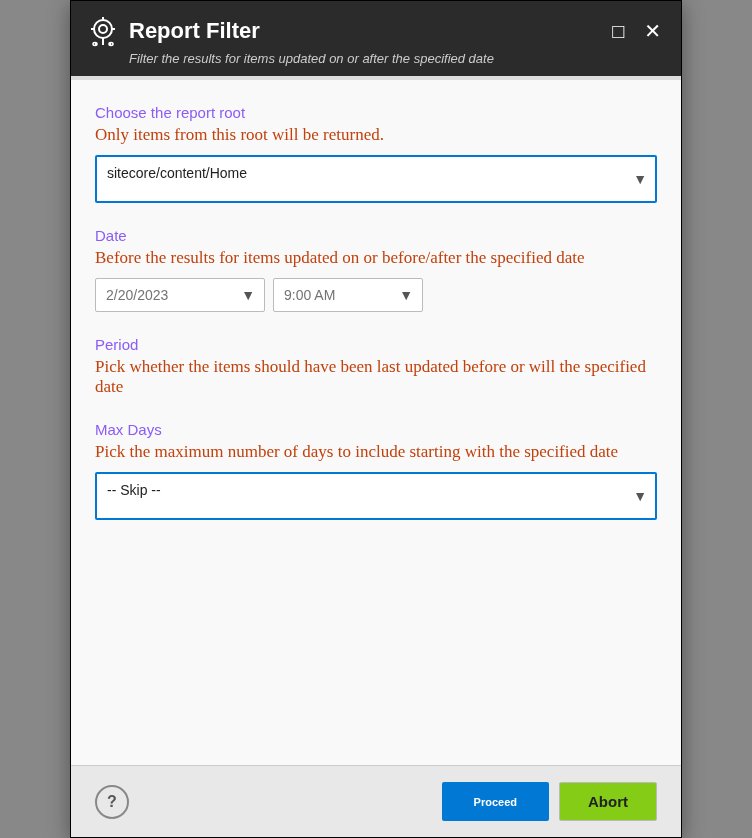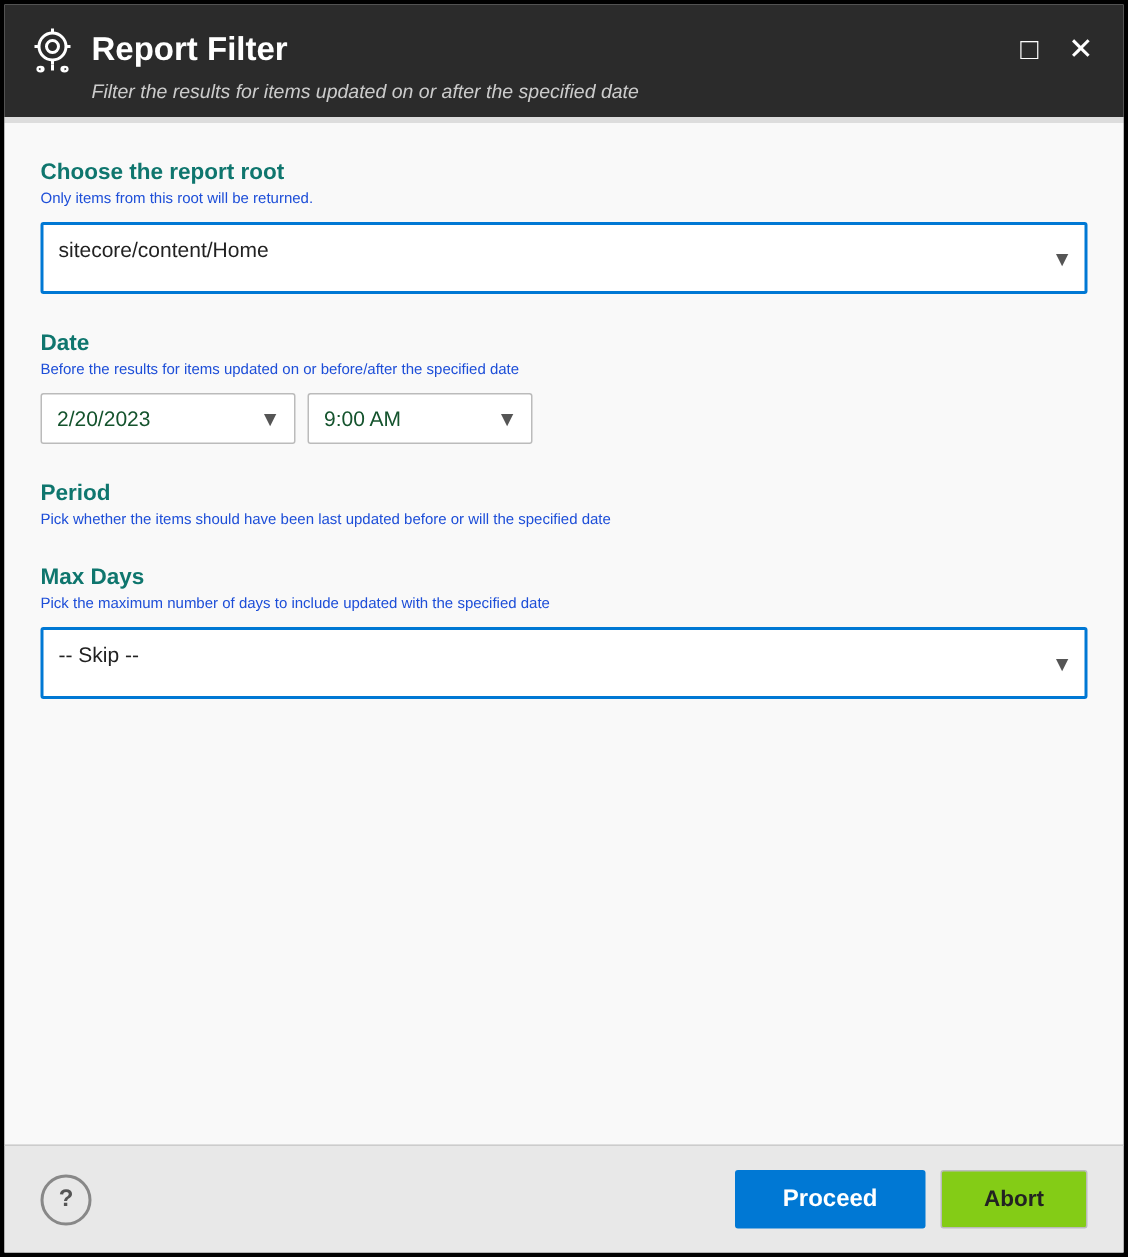--- a/index.html
+++ b/index.html
@@ -11,24 +11,24 @@
 
     body {
       background: #888;
       display: flex;
       align-items: center;
       justify-content: center;
       min-height: 100vh;
     }
 
     .dialog {
-      width: 752px;
+      width: 612px;
       min-height: 838px;
       background: #f5f5f5;
-      border: 3px solid #000000;
+      border: 1px solid #000000;
       box-shadow: 0 4px 20px rgba(0,0,0,0.4);
       display: flex;
       flex-direction: column;
     }
 
     .title-bar {
       background: #2b2b2b;
       color: #fff;
       padding: 14px 16px 10px 16px;
       display: flex;
@@ -97,29 +97,30 @@
       background: #f9f9f9;
       overflow-y: auto;
     }
 
     .section {
       margin-bottom: 24px;
     }
 
     .section-title {
       font-size: 15px;
-      font-weight: 700;
-      color: #0f766e;
+      font-weight: 400;
+      color: #8b5cf6;
       margin-bottom: 4px;
     }
 
     .section-desc {
-      font-size: 10px;
-      color: #1d4ed8;
+      font-size: 17px;
+      color: #c2410c;
       margin-bottom: 10px;
+      font-family: Liberation Serif, serif;
     }
 
     .select-wrapper {
       position: relative;
       display: inline-flex;
       align-items: center;
     }
 
     .select-full {
       width: 100%;
@@ -167,21 +168,21 @@
       width: 150px;
     }
 
     .date-field,
     .time-field {
       width: 100%;
       padding: 8px 36px 8px 10px;
       border: 1px solid #bbb;
       border-radius: 2px;
       font-size: 14px;
-      color: #14532d;
+      color: #737373;
       background: #fff;
       appearance: none;
       -webkit-appearance: none;
       cursor: pointer;
       outline: none;
     }
 
     .radio-box {
       border: 1px solid #ccc;
       background: #fff;
@@ -244,21 +245,21 @@
     .footer-right {
       display: flex;
       gap: 10px;
     }
 
     .btn-proceed {
       background: #0078d4;
       color: #fff;
       border: none;
       padding: 10px 32px;
-      font-size: 16px;
+      font-size: 11px;
       font-weight: 600;
       border-radius: 2px;
       cursor: pointer;
     }
 
     .btn-abort {
       background: #84cc16;
       color: #222;
       border: 1px solid #bbb;
       padding: 10px 28px;
@@ -333,21 +334,21 @@
       </div>
     </div>
 
     <div class="section">
       <div class="section-title">Period</div>
       <div class="section-desc">Pick whether the items should have been last updated before or will the specified date</div>
     </div>
 
     <div class="section">
       <div class="section-title">Max Days</div>
-      <div class="section-desc">Pick the maximum number of days to include updated with the specified date</div>
+      <div class="section-desc">Pick the maximum number of days to include starting with the specified date</div>
       <div class="select-wrapper select-full">
         <select class="select-field">
           <option>-- Skip --</option>
           <option>7</option>
           <option>14</option>
           <option>30</option>
           <option>60</option>
           <option>90</option>
           <option>180</option>
           <option>365</option>

